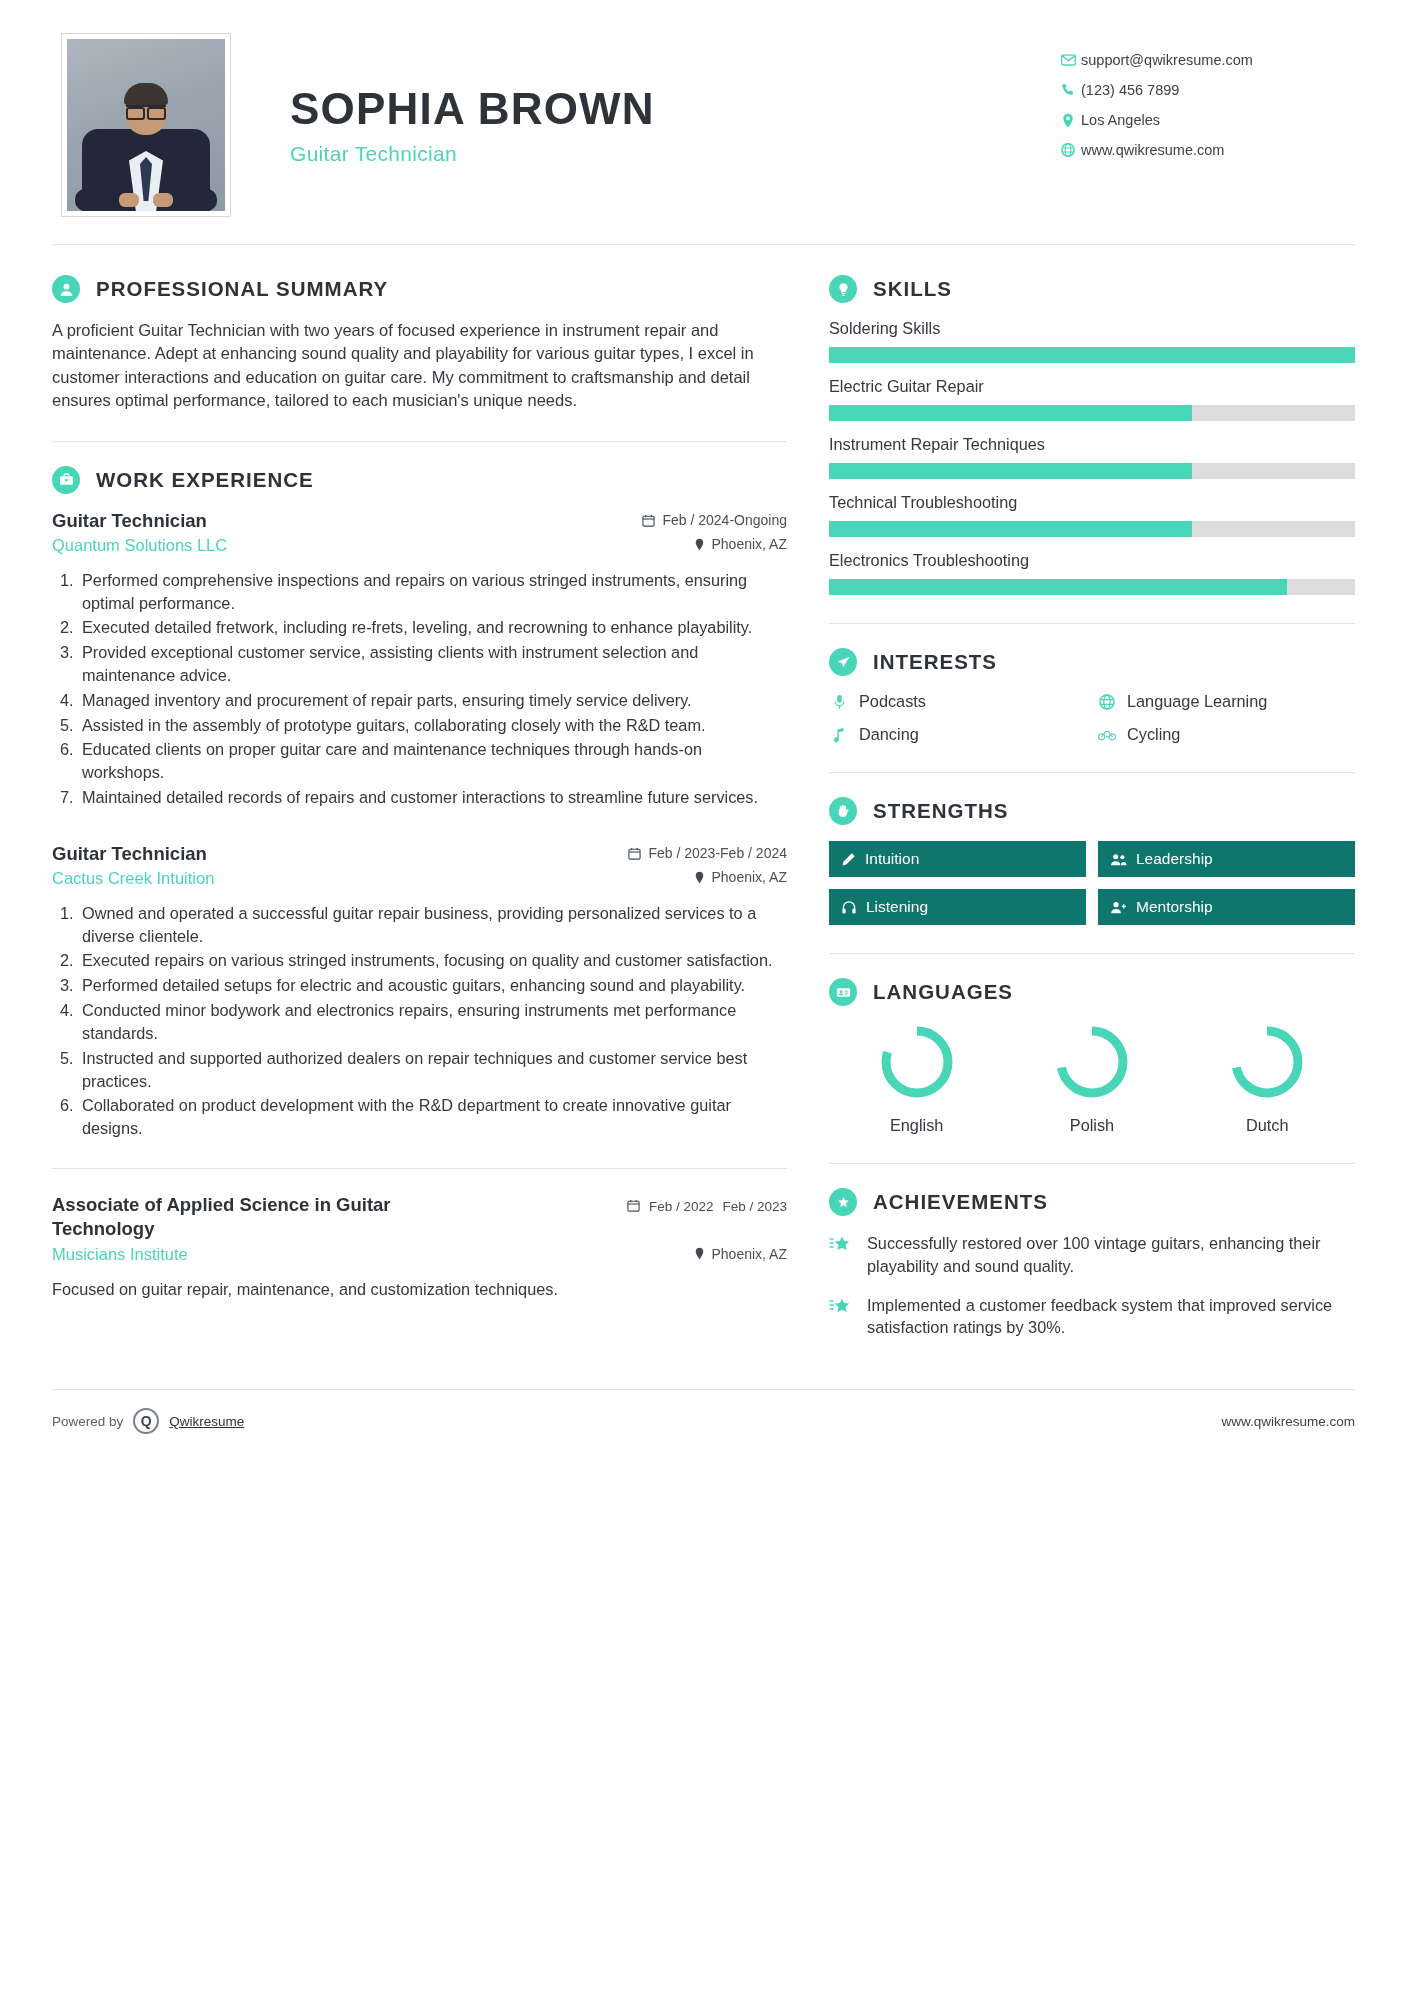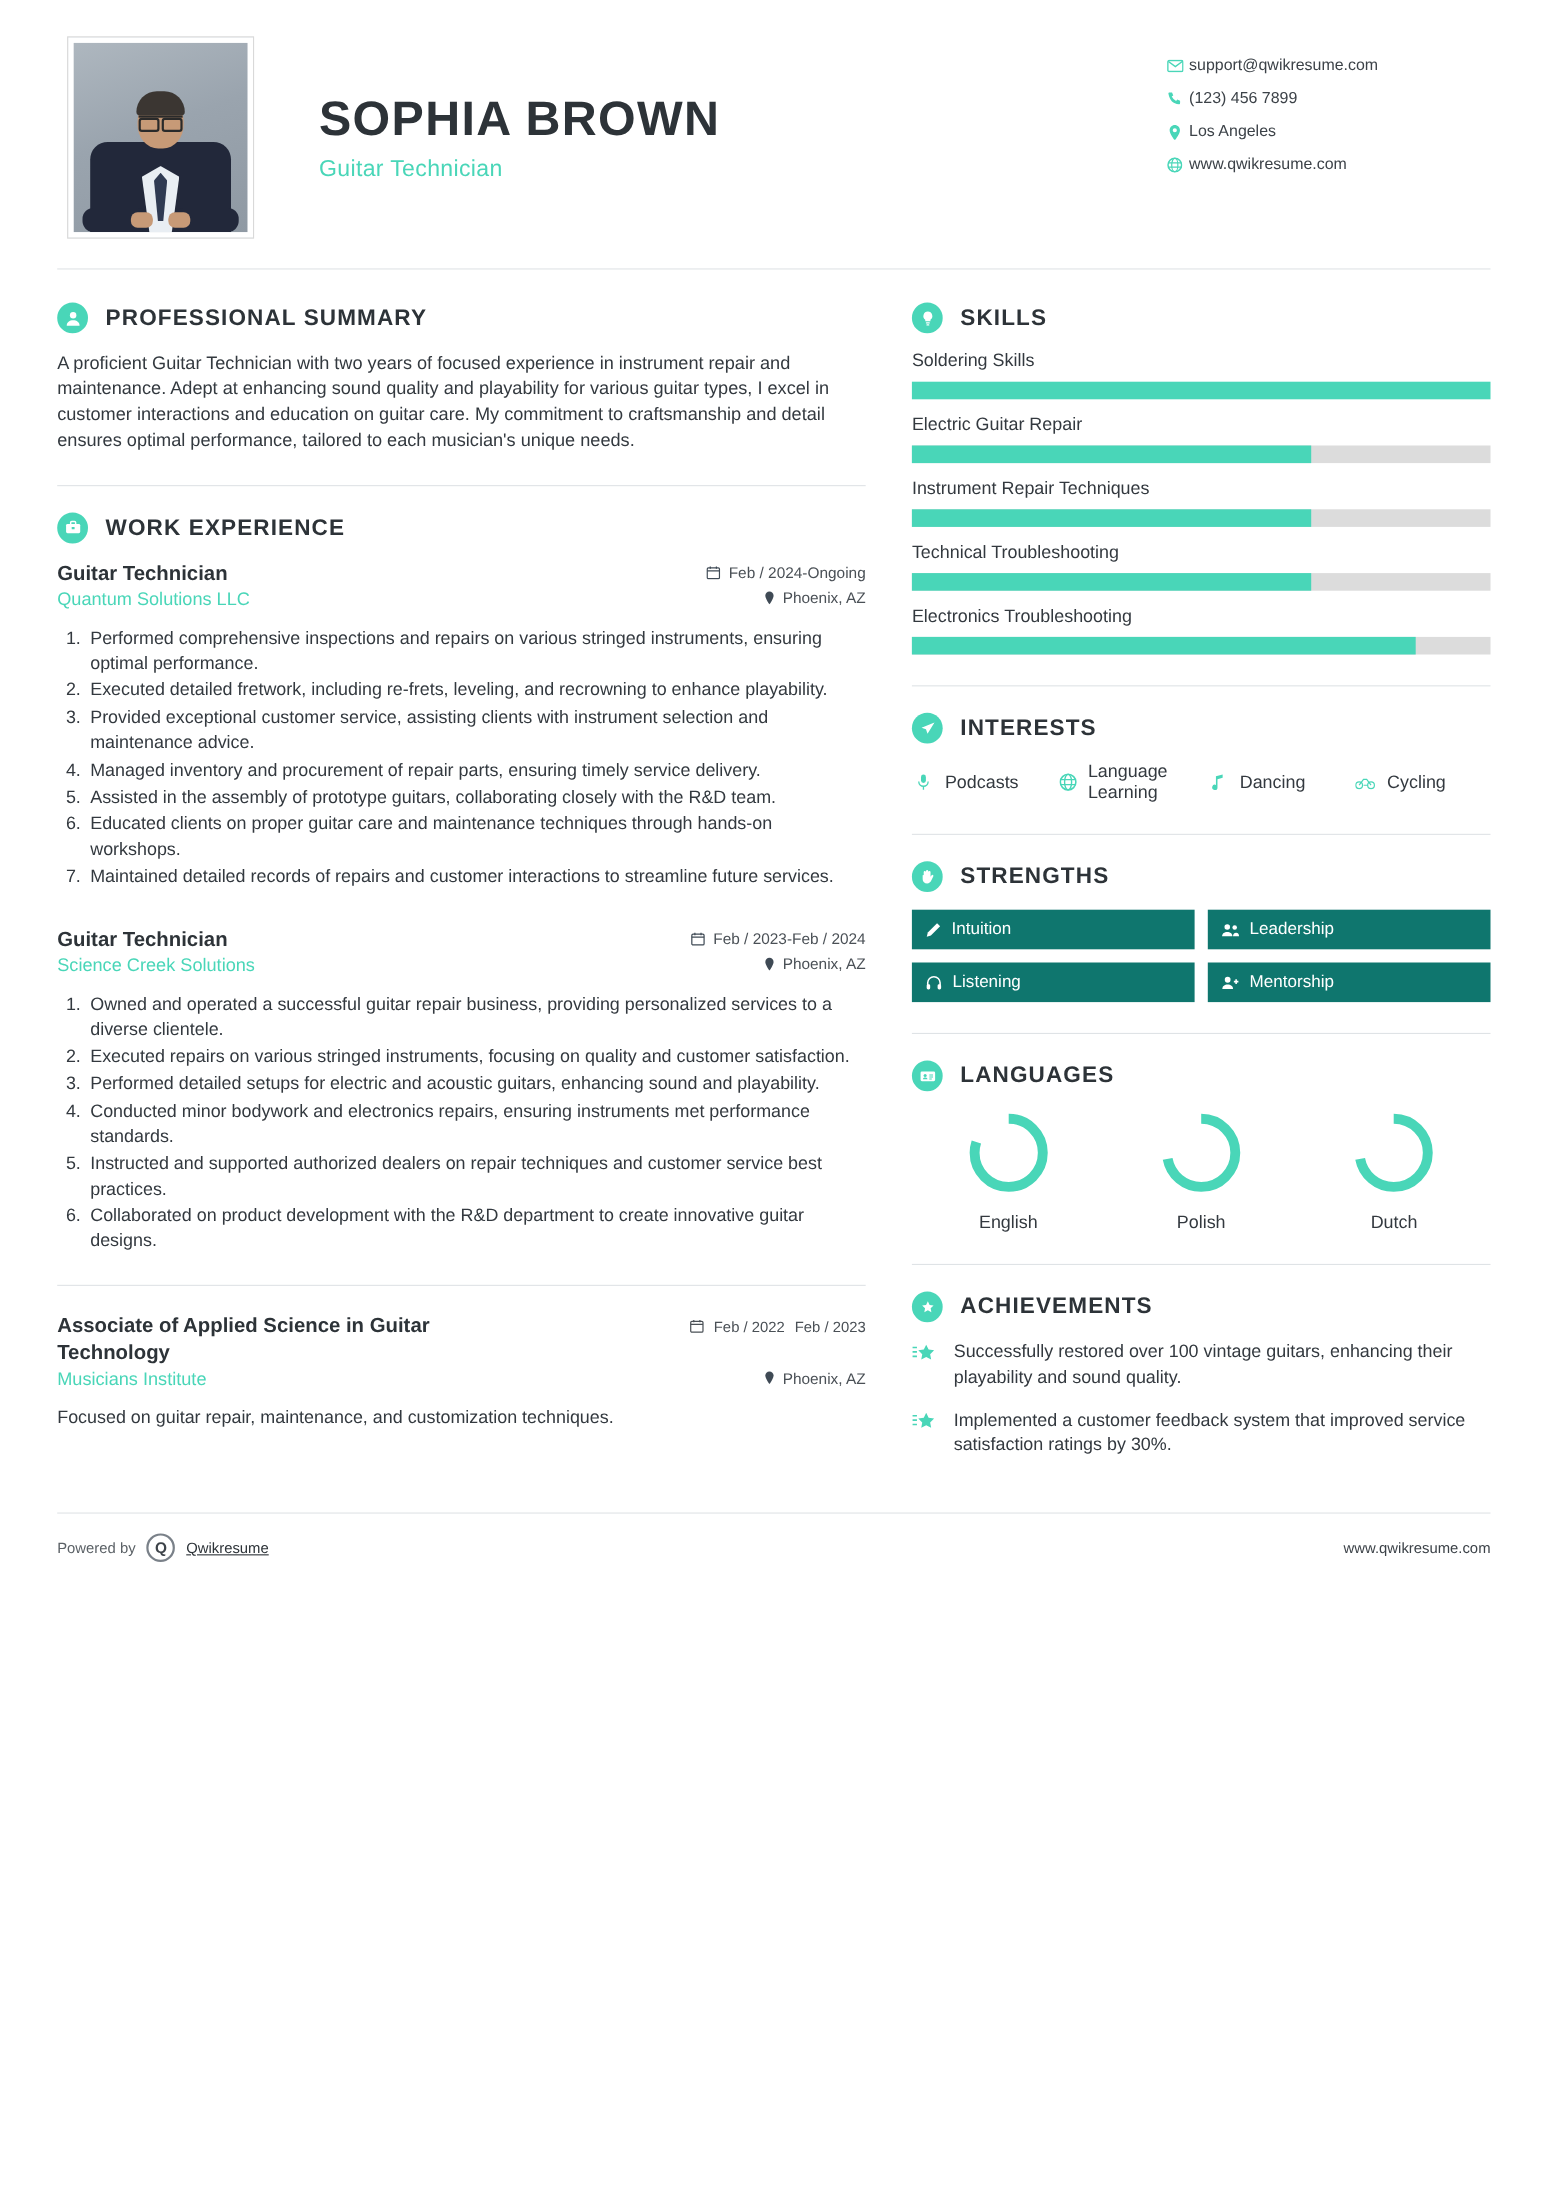--- a/index.html
+++ b/index.html
@@ -224,21 +224,21 @@
   .edu-school { font-size: 16.5px; color: #49d6b8; margin-top: 4px; }
   .edu-desc { font-size: 16.3px; color: #33393f; line-height: 1.4; margin-top: 14px; }
 
   
   .skill { margin-bottom: 14px; }
   .skill-name { font-size: 16.3px; color: #33393f; margin-bottom: 9px; }
   .bar-bg { height: 16px; background: #dcdcdc; width: 100%; }
   .bar-fill { height: 16px; background: #49d6b8; }
 
   .interests-grid {
-    display: grid; grid-template-columns: 1fr 1fr 1fr 1fr;
+    display: grid; grid-template-columns: 1fr 1fr;
     row-gap: 14px; column-gap: 10px;
     margin-top: 4px;
   }
   .interest {
     display: flex; align-items: center; gap: 10px;
     font-size: 16.3px; color: #33393f;
   }
   .interest .ii { color: #49d6b8; width: 20px; display: flex; justify-content: center; }
 
   .str-grid {
@@ -425,21 +425,21 @@
               <svg width="13" height="13" viewBox="0 0 14 14">
                   <rect x="1" y="2.4" width="12" height="10.6" rx="1.2" fill="none" stroke="currentColor" stroke-width="1.2"></rect>
                   <path d="M1 5.4h12" stroke="currentColor" stroke-width="1.2"></path>
                   <path d="M4 1v2.4M10 1v2.4" stroke="currentColor" stroke-width="1.2"></path>
                 </svg>
             </span>
             <span>Feb / 2023-Feb / 2024</span>
           </div>
         </div>
         <div class="job-sub">
-          <div class="job-company">Science Creek Solutions</div>
+          <div class="job-company">Cactus Creek Intuition</div>
           <div class="job-meta">
             <span class="mi">
               <svg width="11" height="13" viewBox="0 0 12 14">
                   <path d="M6 .7C3.7.7 1.9 2.5 1.9 4.8c0 3 4.1 8.5 4.1 8.5s4.1-5.5 4.1-8.5C10.1 2.5 8.3.7 6 .7z" fill="currentColor"></path>
                 </svg>
             </span>
             <span>Phoenix, AZ</span>
           </div>
         </div>
         <ol class="bullets">

